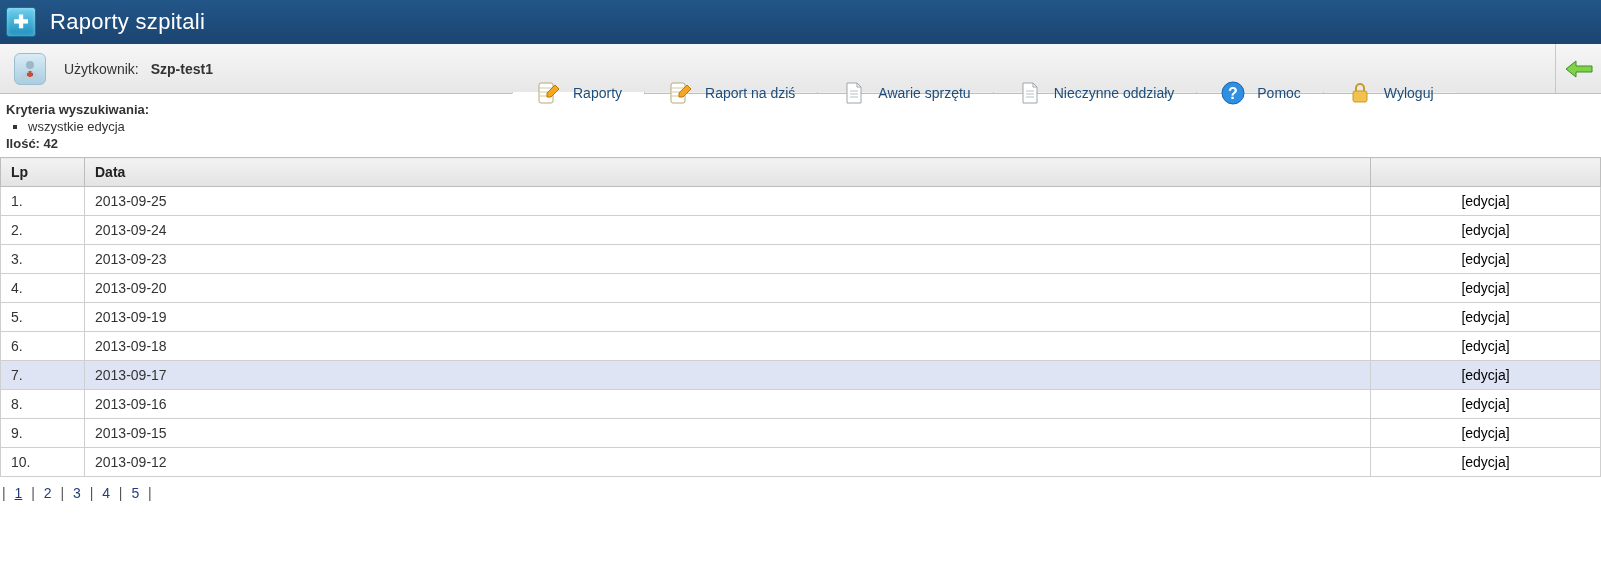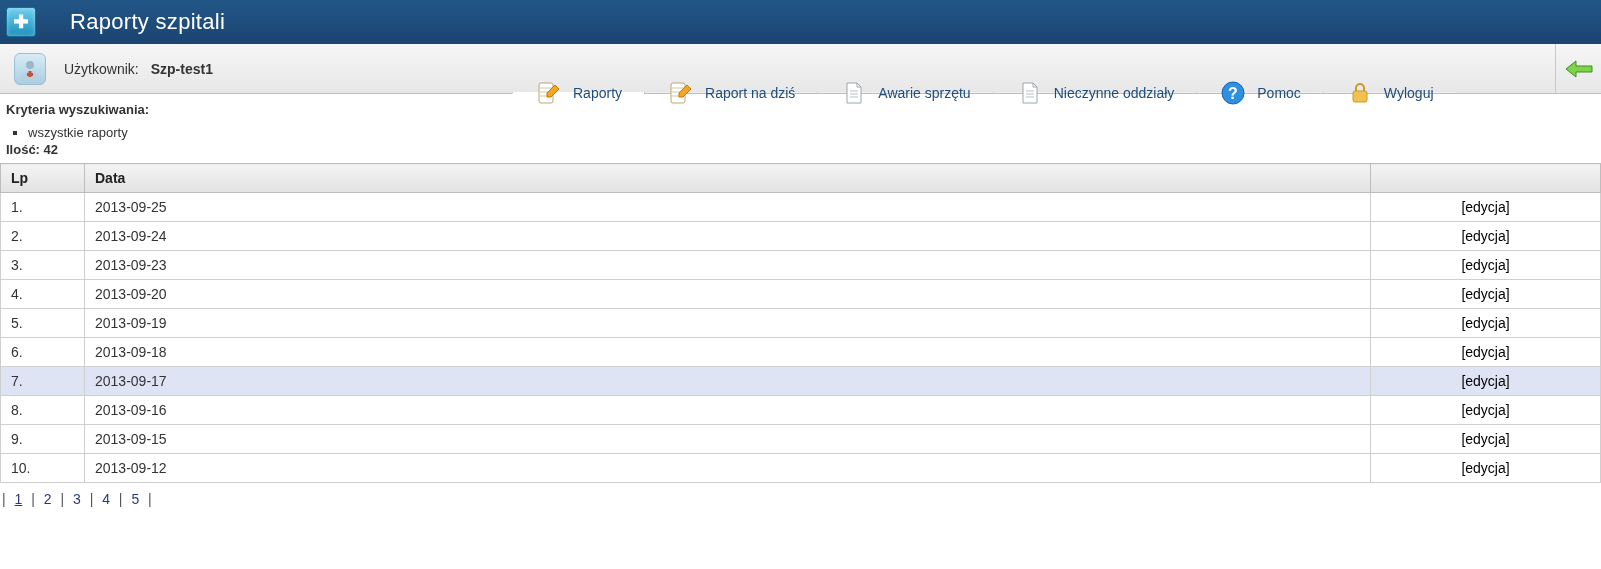--- a/index.html
+++ b/index.html
@@ -23,21 +23,20 @@
     display: flex; align-items: center; justify-content: center;
     color: #fff; font-weight: bold; font-size: 18px;
     box-shadow: inset 0 0 4px rgba(255,255,255,.4);
   }
   .titlebar h1 {
     color: #fff;
     font-weight: 300;
     font-size: 22px;
     letter-spacing: .3px;
     font-family: "Trebuchet MS", Arial, sans-serif;
-    margin-left: 20px;
   }
   
   .navbar {
     background: #eeeeee;
     background: linear-gradient(#f6f6f6, #e7e7e7);
     border-bottom: 1px solid #bfbfbf;
     height: 50px;
     display: flex;
     align-items: stretch;
   }
@@ -78,21 +77,21 @@
     display: flex; align-items: center; justify-content: center;
   }
   .navbar .back {
     display: flex; align-items: center; justify-content: center;
     width: 46px;
     border-left: 1px solid #c8c8c8;
     cursor: pointer;
   }
   
   .criteria { padding: 8px 6px 6px; font-size: 13px; }
-  .criteria .heading { font-weight: bold; margin-bottom: 8px; }
+  .criteria .heading { font-weight: bold; margin-bottom: 2px; }
   .criteria ul { list-style: square; margin-left: 22px; margin-bottom: 2px; }
   .criteria .count { font-weight: bold; }
   
   table.grid { width: 100%; border-collapse: collapse; font-size: 14px; }
   table.grid th {
     text-align: left;
     background: #ececec;
     background: linear-gradient(#f3f3f3, #e3e3e3);
     border: 1px solid #bdbdbd;
     padding: 6px 10px;
@@ -210,21 +209,21 @@
   <div class="back">
     <svg width="30" height="20" viewBox="0 0 30 20">
       <path d="M12 2 L2 10 L12 18 L12 13 L28 13 L28 7 L12 7 Z" fill="#7fd24a" stroke="#3e8f1e" stroke-width="1"></path>
     </svg>
   </div>
 </div>
 
 <div class="criteria">
   <div class="heading">Kryteria wyszukiwania:</div>
   <ul id="criteria-list">
-      <li>wszystkie raporty</li>
+      <li>wszystkie edycja</li>
     </ul>
   <div class="count">
     <span>Ilość:</span>
     <span>42</span>
   </div>
 </div>
 
 <table class="grid">
   <thead>
     <tr>

